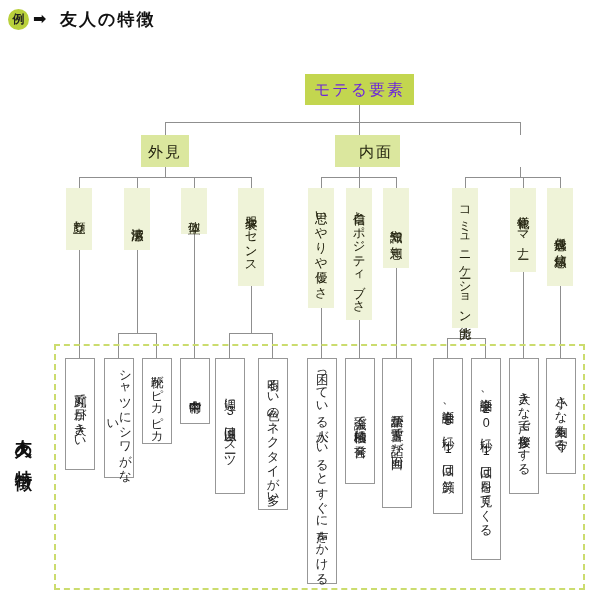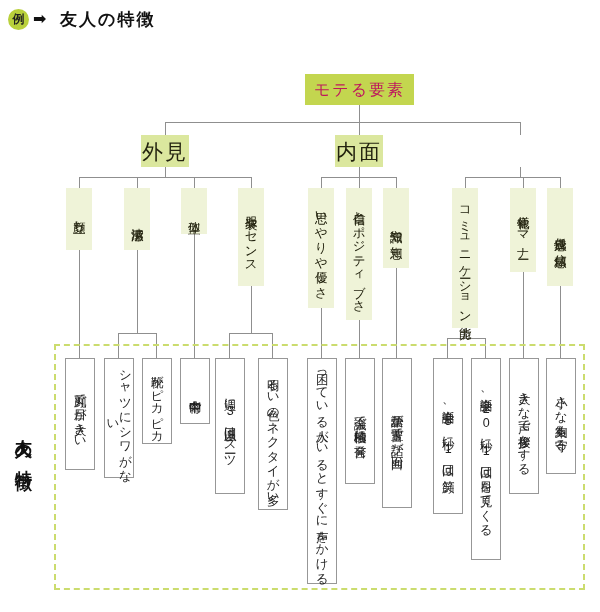--- a/index.html
+++ b/index.html
@@ -6,22 +6,22 @@
   #stage{position:relative;width:600px;height:612px;background:#ffffff;overflow:hidden;
          font-family:"Liberation Sans","DejaVu Sans",sans-serif;color:#1f1f1f;}
   
   .badge{position:absolute;left:8px;top:9px;width:21px;height:21px;border-radius:50%;
          background:#b9d03c;display:flex;align-items:center;justify-content:center;
          font-size:12px;font-weight:bold;color:#1f1f1f;}
   .arrow{position:absolute;left:33px;top:9px;font-size:16px;font-weight:bold;color:#111;}
   .title{position:absolute;left:60px;top:8px;font-size:17px;font-weight:bold;letter-spacing:2px;color:#111;}
   
   .hbox{position:absolute;display:flex;align-items:center;justify-content:center;line-height:1;}
-  .root{left:305px;top:74px;width:109px;height:31px;background:#c3d64f;font-size:16px;letter-spacing:2px;color:#be185d;}
-  .l2{width:48px;height:32px;top:135px;background:#dbe79e;font-size:21px;letter-spacing:2px;color:#23230f;}
+  .root{left:305px;top:74px;width:109px;height:31px;background:#c3d64f;font-size:16px;letter-spacing:2px;color:#6d28d9;}
+  .l2{width:48px;height:32px;top:135px;background:#dbe79e;font-size:15px;letter-spacing:2px;color:#23230f;}
   .vbox{position:absolute;writing-mode:vertical-rl;text-orientation:upright;
         display:flex;align-items:center;justify-content:center;line-height:1;text-align:center;}
   .l3{top:188px;width:26px;background:#eff3d8;font-size:12.5px;letter-spacing:0.5px;color:#23230f;}
   .leaf{top:358px;width:28px;background:#fff;border:1px solid #979797;font-size:12.5px;letter-spacing:0;}
   
   .frame{position:absolute;left:54px;top:344px;width:531px;height:246px;
          border:2px dashed #cbdc6e;box-sizing:border-box;}
   .grouplabel{position:absolute;left:12px;top:425px;height:140px;writing-mode:vertical-rl;
          text-orientation:upright;font-size:17px;font-weight:bold;letter-spacing:4px;color:#111;
          display:flex;align-items:center;}
@@ -50,21 +50,21 @@
       M465 328 V338 M447 338 H485 M447 338 V358 M485 338 V358
       M523 272 V358 M560 286 V358"></path>
   </svg>
 
   <div class="frame"></div>
   <div class="grouplabel">友人の特徴</div>
 
   <div class="hbox root">モテる要素</div>
 
   <div class="hbox l2" style="left:141px;">外見</div>
-  <div class="hbox l2" style="left:335px;">内面</div>
+  <div class="hbox l2" style="left:335px;padding-left:17px;">内面</div>
 
   <div class="vbox l3" style="left:66px;height:62px;">顔立ち</div>
   <div class="vbox l3" style="left:124px;height:62px;">清潔感</div>
   <div class="vbox l3" style="left:181px;height:46px;">体型</div>
   <div class="vbox l3" style="left:238px;height:98px;">服装やセンス</div>
   <div class="vbox l3" style="left:308px;height:120px;">思いやりや優しさ</div>
   <div class="vbox l3" style="left:346px;height:132px;">自信とポジティブさ</div>
   <div class="vbox l3" style="left:383px;height:80px;">知識や知恵</div>
   <div class="vbox l3" style="left:452px;height:140px;">コミュニケーション能力</div>
   <div class="vbox l3" style="left:510px;height:84px;">礼儀やマナー</div>

